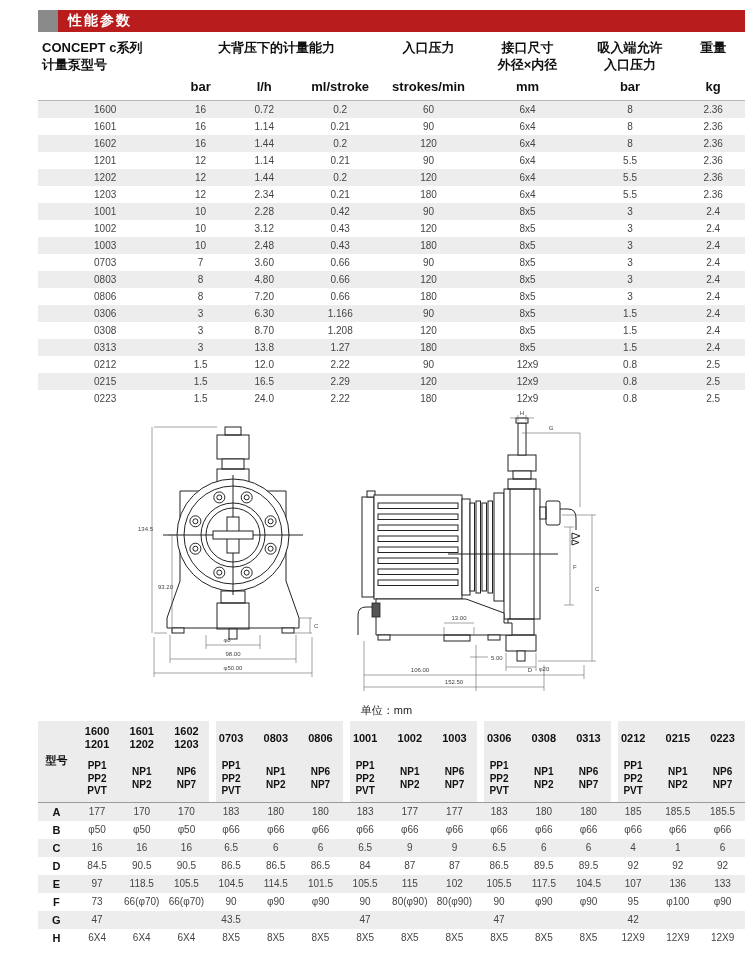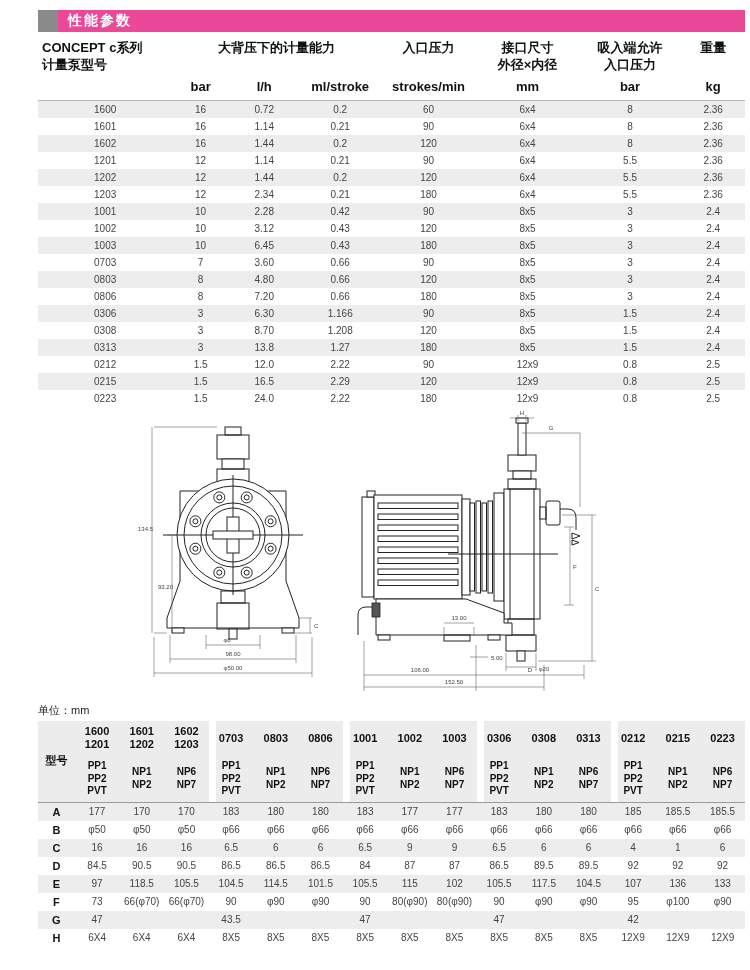--- a/index.html
+++ b/index.html
@@ -1,37 +1,37 @@
 <!DOCTYPE html>
 <html><head>
 <meta charset="utf-8">
 <style>
   html,body{margin:0;padding:0;background:#fff;}
   body{width:750px;height:970px;font-family:"Liberation Sans","DejaVu Sans",sans-serif;color:#333;overflow:hidden;}
   .page{padding:10px 5px 0 38px;width:707px;position:relative;}
   
-  .section-bar{height:22px;background:#ec4899;display:flex;align-items:center;position:relative;margin-bottom:6px;}
+  .section-bar{height:22px;background:#b91c1c;display:flex;align-items:center;position:relative;margin-bottom:6px;}
   .section-bar .accent{position:absolute;left:0;top:0;width:20px;height:22px;background:#8a8a8a;}
   .section-bar .bar-title{color:#fff;font-weight:bold;font-size:14px;margin-left:30px;letter-spacing:2px;}
   
   table{border-collapse:collapse;width:707px;table-layout:fixed;}
   .perf th{font-size:13px;font-weight:bold;color:#111;padding:2px 0;vertical-align:top;white-space:pre-line;line-height:1.3;}
   .perf th.model-h{text-align:left;padding-left:4px;vertical-align:top;}
   .perf thead tr.units th{padding:3px 0 4px 0;vertical-align:bottom;}
   .perf tbody td{font-size:10px;color:#444;text-align:center;padding:2px 0;height:13px;line-height:13px;}
   .perf tbody tr.stripe{background:#ededed;}
   .perf tbody{border-top:1px solid #b5b5b5;}
   
   .drawings{position:relative;height:292px;margin-top:2px;}
   .tl{stroke:#222;stroke-width:1;fill:none;}
   .tlw{stroke:#222;stroke-width:1;fill:#fff;}
   .dim{stroke:#666;stroke-width:0.6;fill:none;}
   .dimtxt{font-size:6px;fill:#444;}
   
-  .unit-note{text-align:left;font-size:11px;color:#222;margin:2px 10px 3px 0;}
+  .unit-note{text-align:center;font-size:11px;color:#222;margin:2px 10px 3px 0;}
   
   .dimt th,.dimt td{font-size:10px;text-align:center;vertical-align:middle;}
   .dimt thead th{background:#ececec;font-weight:bold;color:#111;white-space:pre-line;line-height:1.25;padding:4px 0;}
   .dimt thead tr.models th{font-size:11px;}
   .dimt thead th.gs{background:linear-gradient(to right,#ffffff 0px,#ffffff 7px,#ececec 7px);}
   .dimt thead th.lblcell{font-size:12px;}
   .dimt thead{border-bottom:1px solid #9a9a9a;}
   .dimt tbody th{font-weight:bold;color:#111;font-size:11px;padding:3px 0;}
   .dimt tbody td{color:#444;padding:3px 0;height:12px;line-height:12px;}
   .dimt tbody tr.stripe{background:#ededed;}
@@ -156,21 +156,21 @@
           <td>3.12</td>
           <td>0.43</td>
           <td>120</td>
           <td>8x5</td>
           <td>3</td>
           <td>2.4</td>
         </tr>
         <tr class="stripe">
           <td>1003</td>
           <td>10</td>
-          <td>6.45</td>
+          <td>2.48</td>
           <td>0.43</td>
           <td>180</td>
           <td>8x5</td>
           <td>3</td>
           <td>2.4</td>
         </tr>
         <tr>
           <td>0703</td>
           <td>7</td>
           <td>3.60</td>

